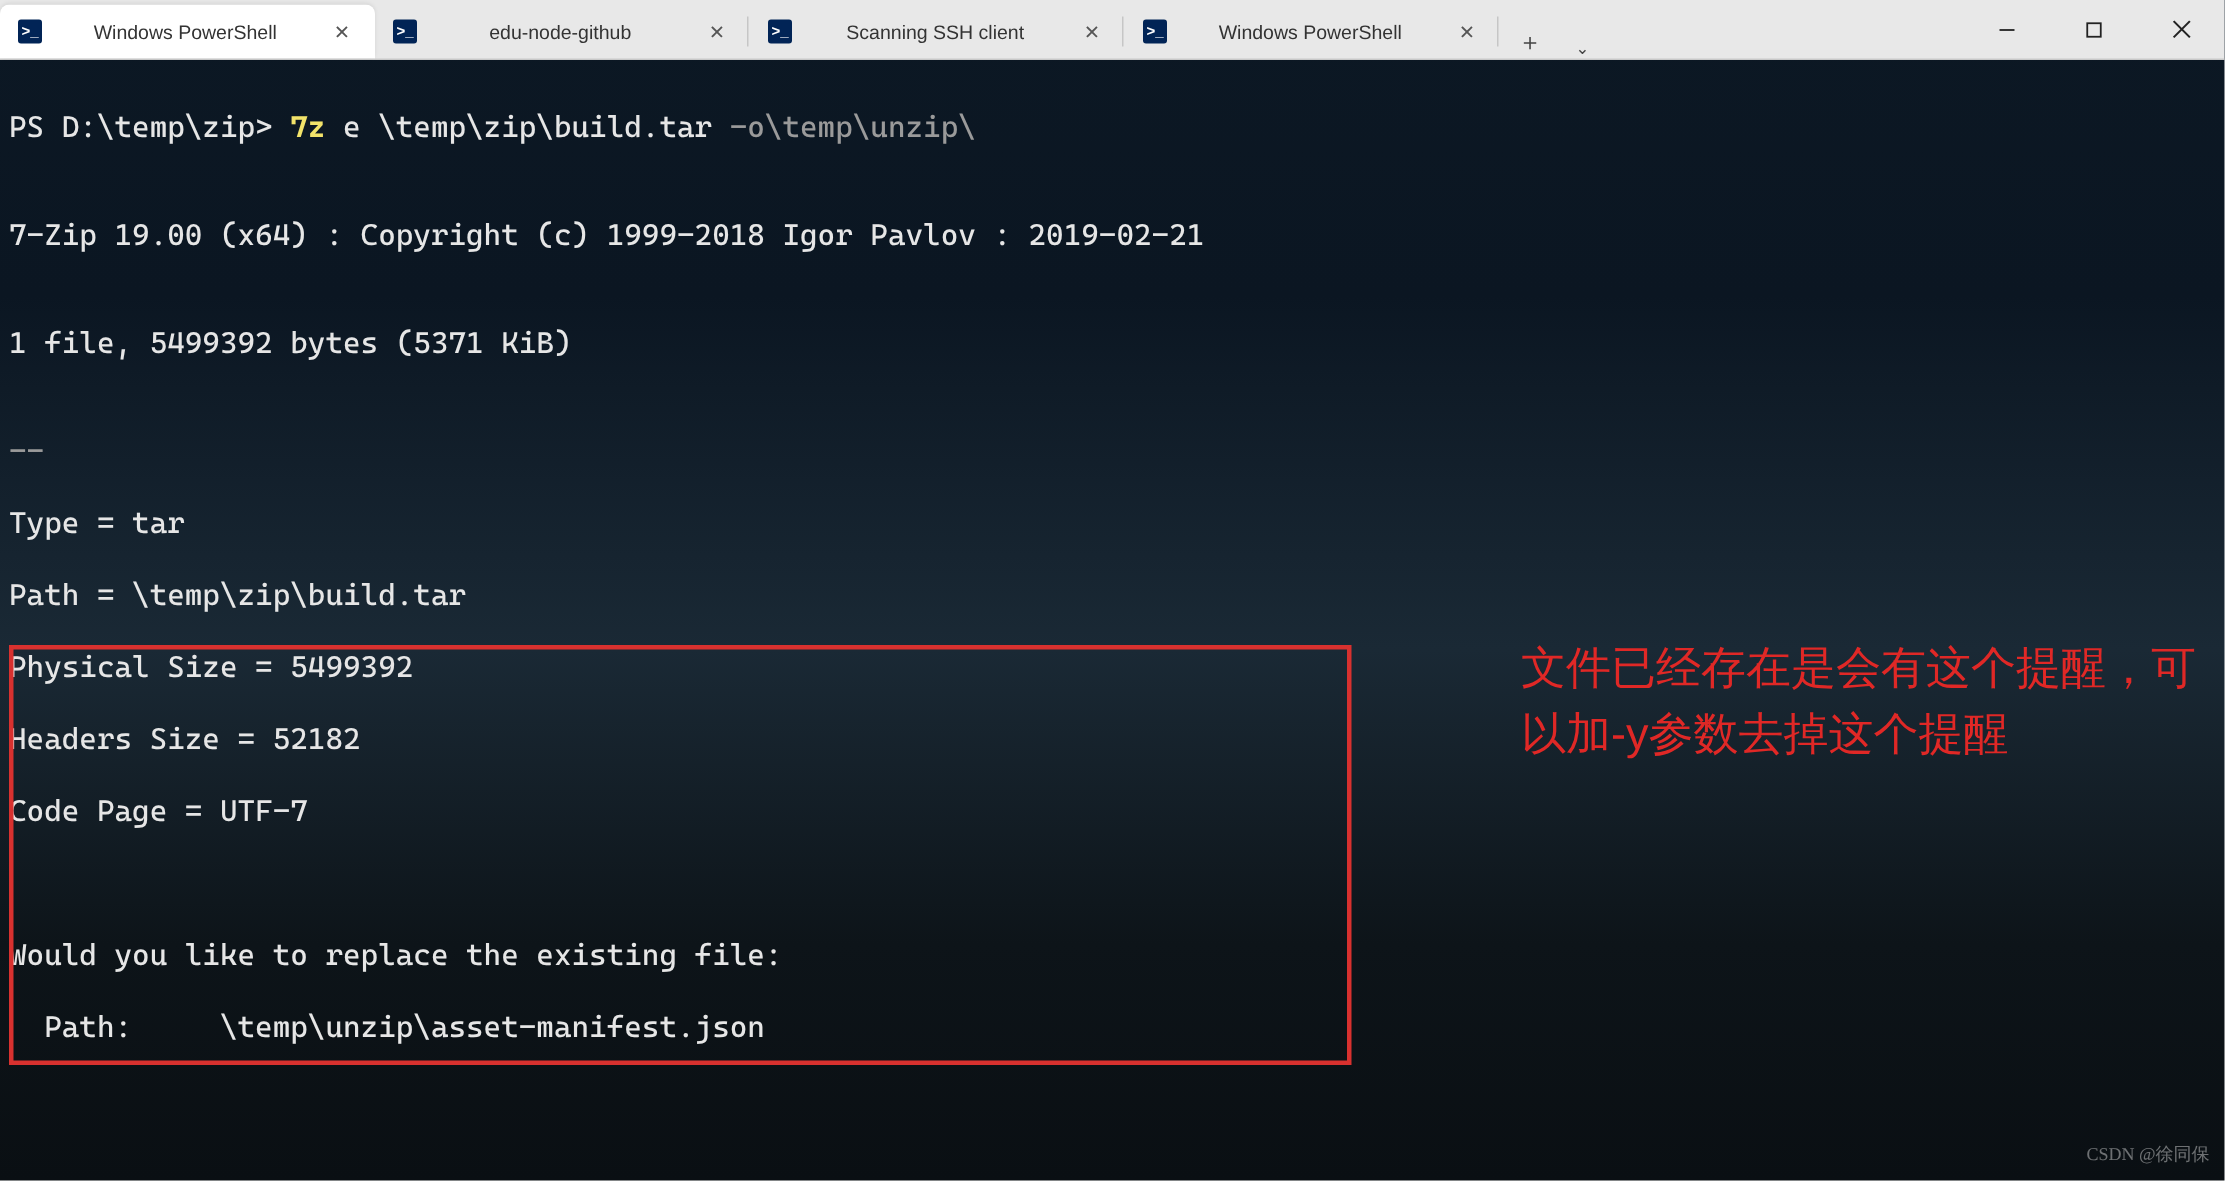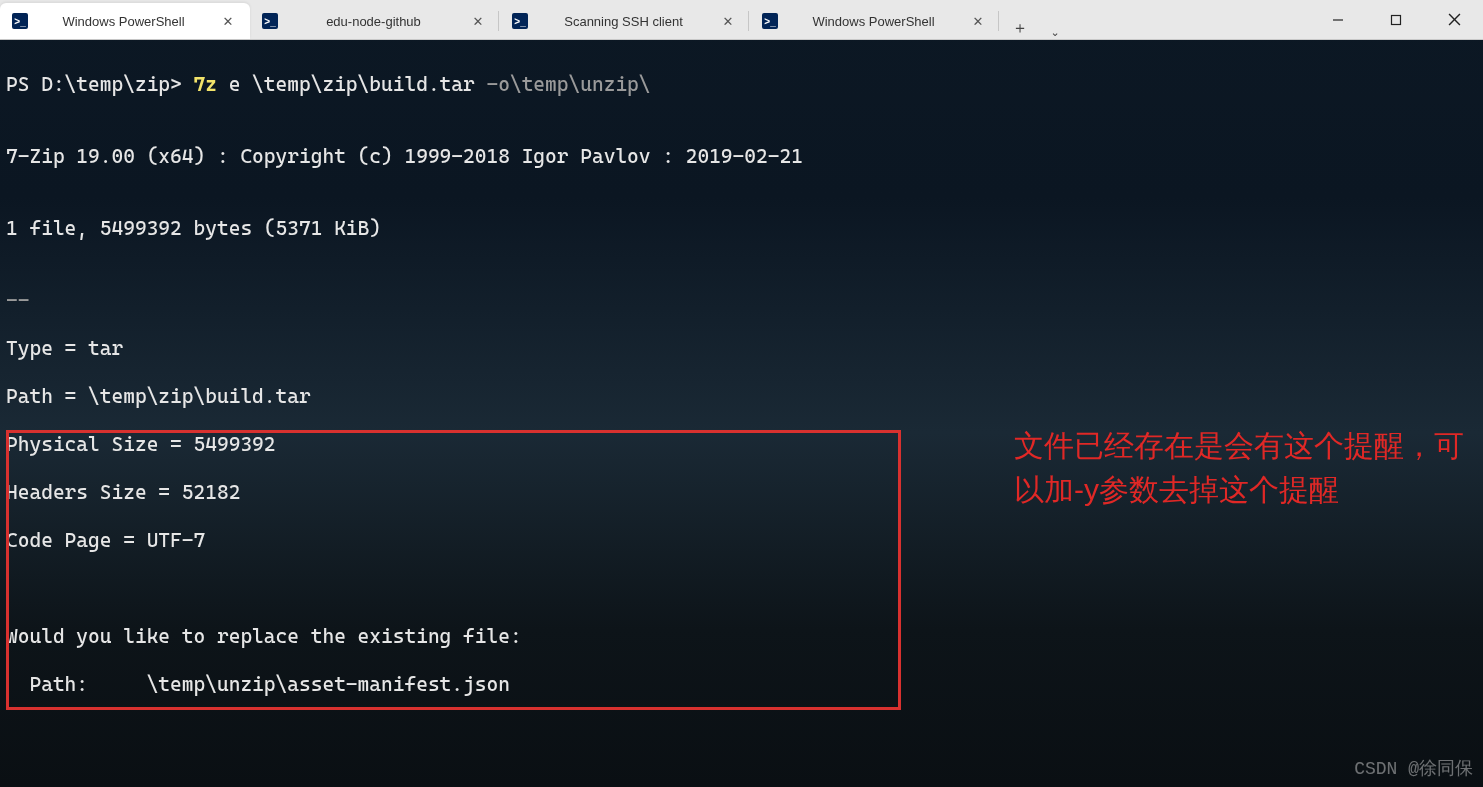--- a/index.html
+++ b/index.html
@@ -122,22 +122,22 @@
       line-height: 44px;
       font-weight: 500;
       white-space: normal;
       margin-left: 32px;
     }
     .watermark {
       position: absolute;
       right: 10px;
       bottom: 6px;
       color: rgba(230,230,230,.45);
-      font-family: Liberation Mono, monospace;
-      font-size: 18px;
+      font-family: Liberation Serif, serif;
+      font-size: 12px;
       white-space: nowrap;
     }
   </style>
 </head>
 <body>
 
 <div class="title-bar">
   <div class="tabs">
     <div class="tab active">
       <span class="ps-icon">&gt;_</span>

